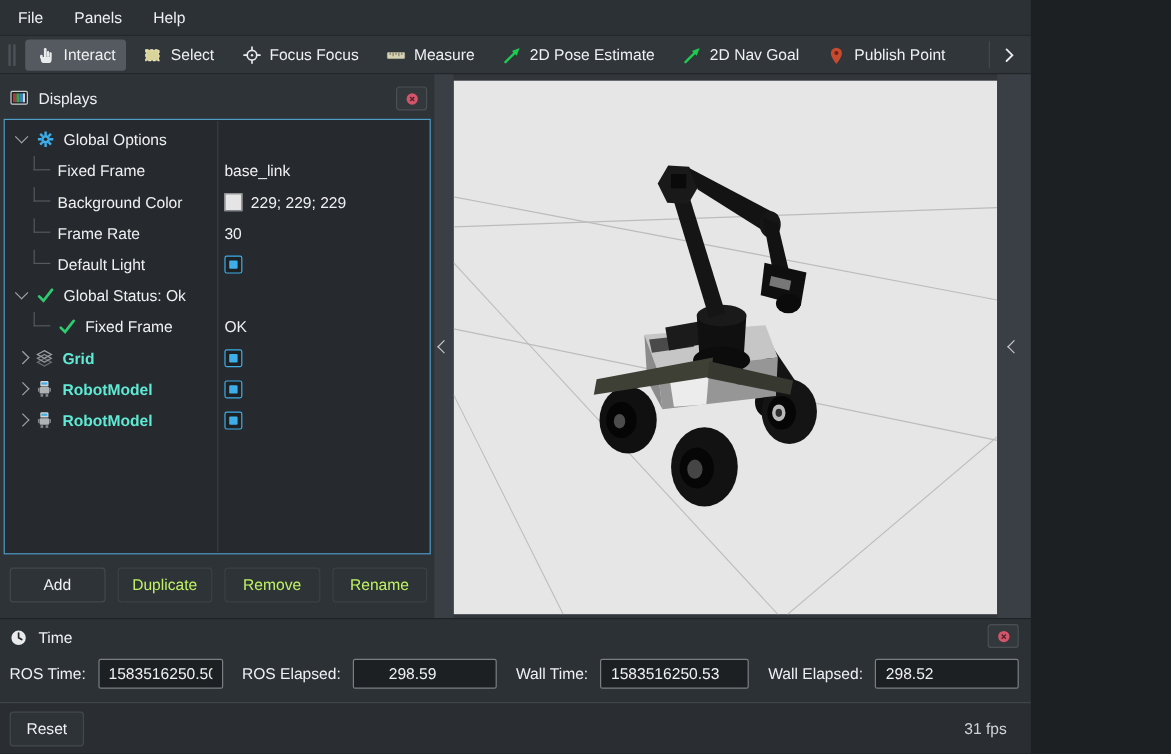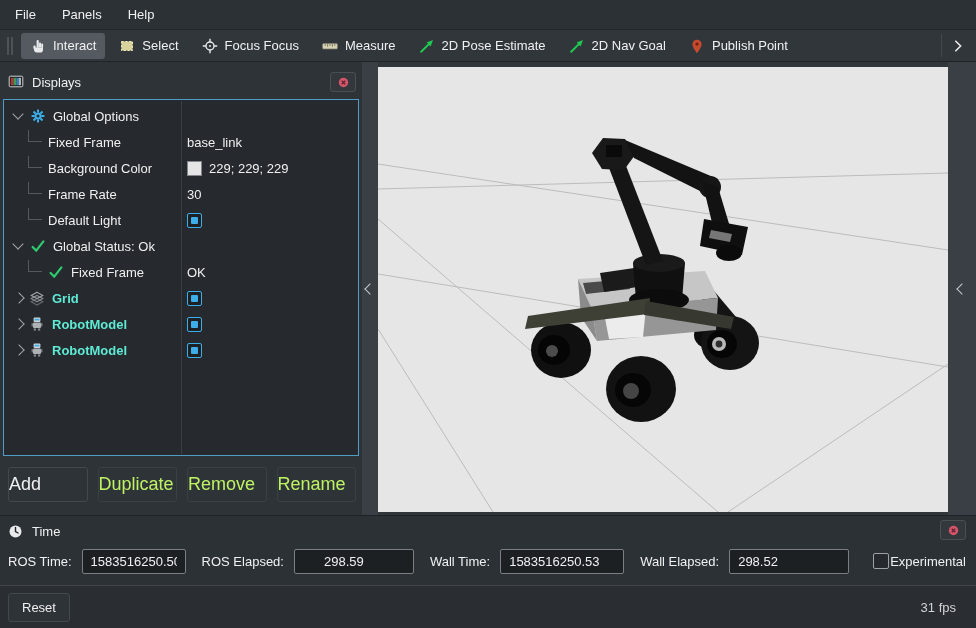--- a/index.html
+++ b/index.html
@@ -1,17 +1,17 @@
 <!DOCTYPE html>
 <html><head>
 <meta charset="utf-8">
 <style>
   html,body{margin:0;padding:0;background:#1d2023;}
   *{box-sizing:border-box;font-family:"Liberation Sans",sans-serif;}
-  .app{width:976px;height:628px;background:#2a2e33;color:#eff0f1;font-size:13px;
+  .app{width:859px;height:628px;background:#2a2e33;color:#eff0f1;font-size:13px;
        display:flex;flex-direction:column;overflow:hidden;position:relative;user-select:none;}
 
   
   .menubar{height:30px;flex:none;display:flex;align-items:center;background:#2c3136;
            border-bottom:1px solid #24282c;padding-left:2px;}
   .menu-item{padding:5px 13px;cursor:default;}
 
   
   .toolbar{height:32px;flex:none;display:flex;align-items:center;background:#31363b;
            border-bottom:1px solid #202428;padding:0 4px 0 4px;}
@@ -50,21 +50,21 @@
   .labelcell .icon{margin-right:7px;}
   .tlabel{white-space:nowrap;}
   .tlabel.link{color:#5eead4;font-weight:bold;}
   .valcell{position:absolute;left:183px;right:2px;display:flex;align-items:center;gap:7px;}
   .swatch{width:15px;height:15px;border:1px solid #83878b;flex:none;}
   .cb{width:15px;height:15px;border:1px solid #3daee9;border-radius:2px;background:#1e2124;position:relative;flex:none;}
   .cb.checked::after{content:"";position:absolute;inset:3px;background:#3daee9;border-radius:1px;}
 
   .btnrow{flex:none;display:flex;gap:10px;padding:11px 6px 13px 8px;}
   .btn{flex:1;background:#2e3338;border:1px solid #43484d;border-radius:3px;color:#eff0f1;
-       font-size:18px;padding:6px 0;text-align:left;}
+       font-size:13px;padding:6px 0;text-align:center;}
   .btn:disabled{color:#bef264;border-color:#3b4045;}
 
   
   .strip{background:#3a3f45;display:flex;align-items:center;justify-content:center;flex:none;}
   .strip-left{width:16px;}
   .strip-right{width:28px;}
   .chev-left{width:8px;height:8px;border-left:1.6px solid #c6c8ca;border-bottom:1.6px solid #c6c8ca;
              transform:rotate(45deg);display:inline-block;}
   .viewport{flex:1;margin:5px 0 3px 0;position:relative;min-width:0;}
   .viewport svg{position:absolute;inset:0;width:100%;height:100%;}

